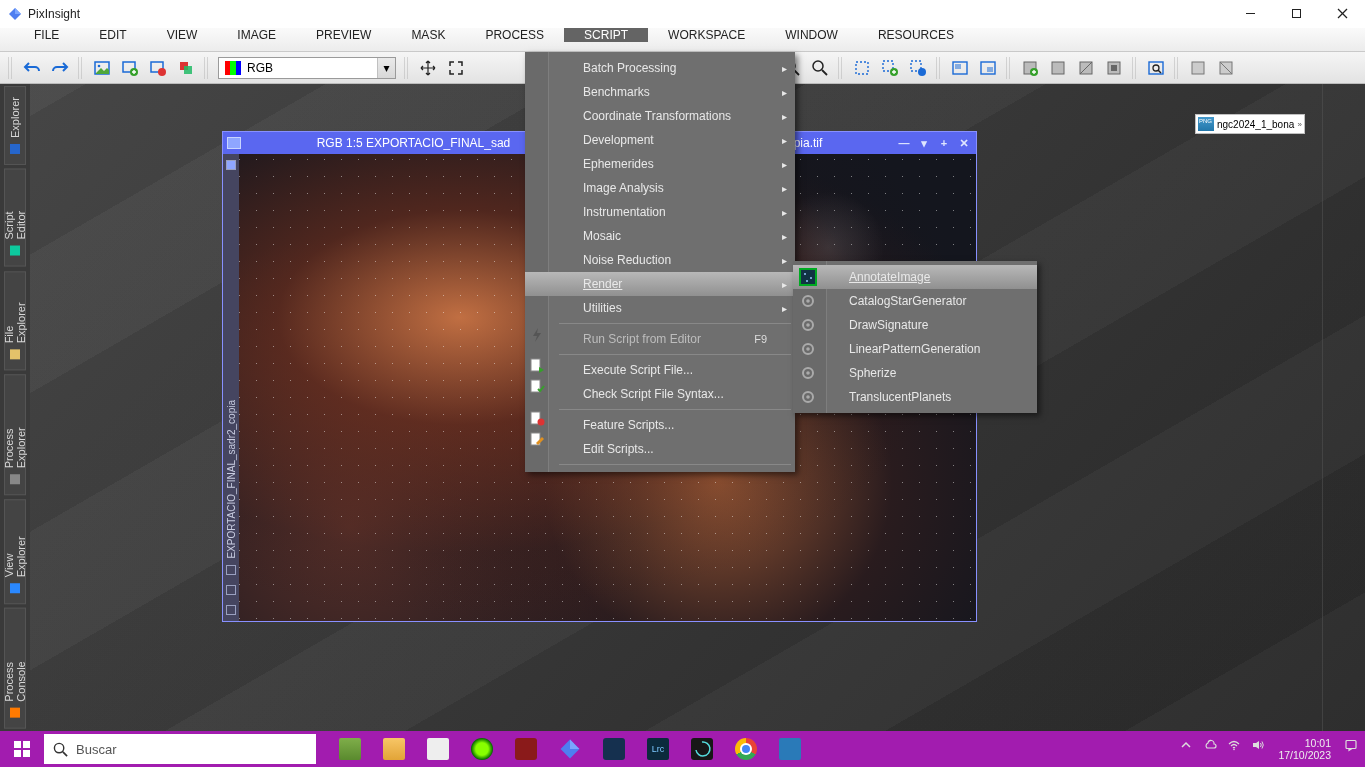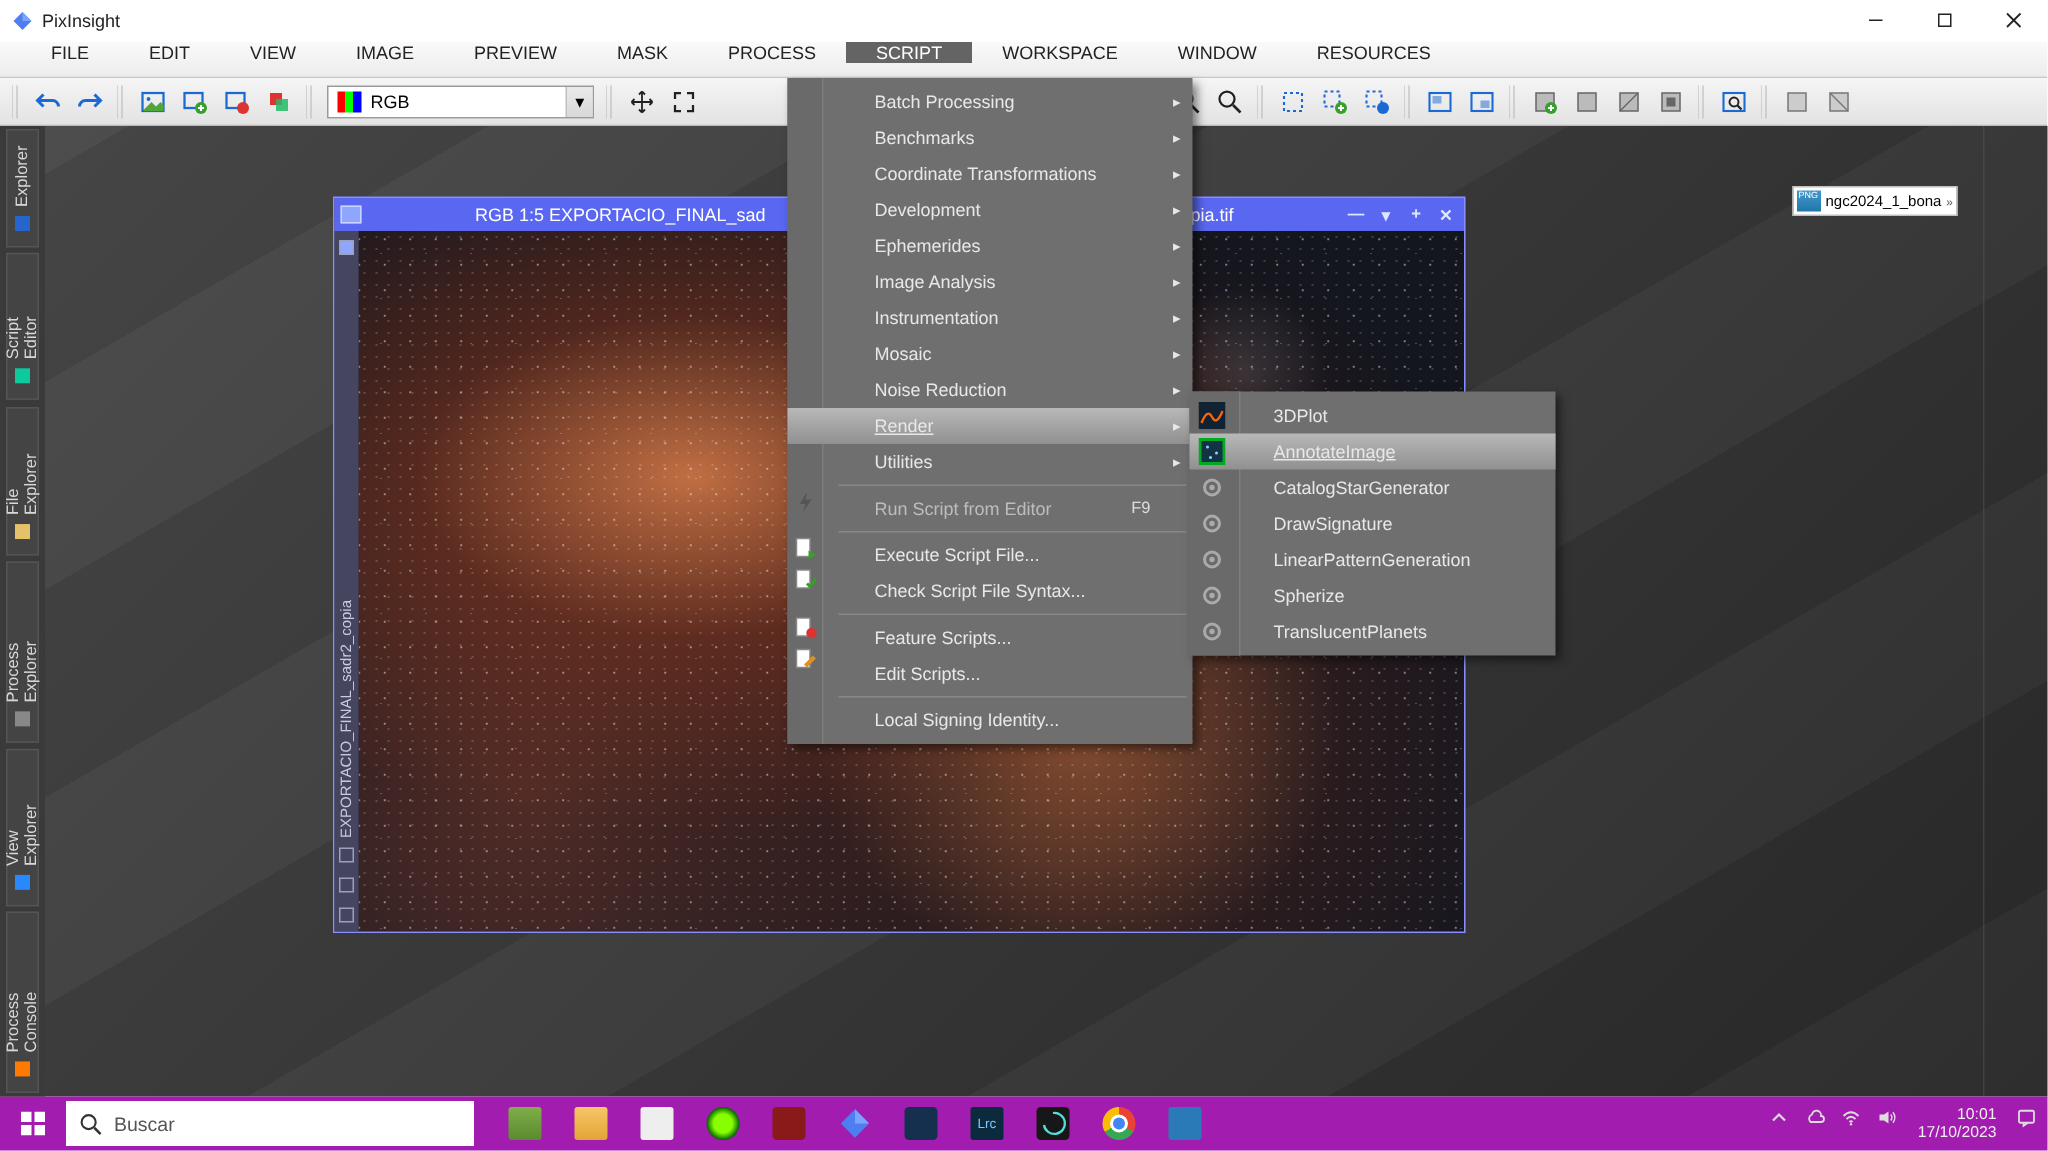--- a/index.html
+++ b/index.html
@@ -79,21 +79,21 @@
 .submenu2 .row { padding-left: 56px; }
 .submenu2 .ic2 { position:absolute; left:6px; width:18px; height:18px; }
 
 
 .submenu1 { left: 525px; top: 52px; width: 270px; padding: 0; }
 .submenu1 .body { margin-left: 30px; padding: 4px 0; }
 .submenu1 .iconstrip { left:0; }
 .submenu1 .iconstrip .pad { height: 240px; }
 
 
-.thumb { position: absolute; right: 60px; top: 40px; width: 110px; height: 20px; background: #fff; border: 1px solid #c0c0c0; display: flex; align-items: center; font-size: 10px; z-index: 5; padding: 0 2px; justify-content: center; }
+.thumb { position: absolute; right: 60px; top: 30px; width: 110px; height: 20px; background: #fff; border: 1px solid #c0c0c0; display: flex; align-items: center; font-size: 10px; z-index: 5; padding: 0 2px; justify-content: center; }
 .thumb .tico { width: 16px; height: 14px; background: linear-gradient(#49c,#27a); margin-right: 3px; position: relative; }
 .thumb .tico::after{content:"PNG"; position:absolute; font-size:6px; color:#fff; top:1px; left:1px;}
 .thumb .more { margin-left: auto; font-size:8px; color:#555; }
 
 
 .ws-right-line { position:absolute; right:42px; top:0; bottom:0; width:1px; background:#555; opacity:.5; z-index:2; }
 
 
 .taskbar { position: absolute; left: 0; right: 0; bottom: 0; height: 36px; background: #a21caf; display: flex; align-items: center; color: #fff; }
 .taskbar .start { width: 44px; height: 36px; display: flex; align-items: center; justify-content: center; }
@@ -466,35 +466,25 @@
           <span>Check Script File Syntax...</span>
         </div>
       <div class="sepline"></div>
       <div class="row">
           <span>Feature Scripts...</span>
         </div>
       <div class="row">
           <span>Edit Scripts...</span>
         </div>
       <div class="sepline"></div>
-      <div class="row">
-          <span>Local Signing Identity...</span>
-        </div>
     </div>
   </div>
 
   <div class="submenu submenu2" style="top:177px">
     <div class="iconstrip" style="width:34px;"></div>
-    <div class="row">
-      <span class="ic2"><svg viewBox="0 0 18 18">
-            <rect width="18" height="18" fill="#123"></rect>
-            <path d="M2 14 Q6 4 9 10 T16 6" stroke="#f60" fill="none" stroke-width="1.5"></path>
-          </svg></span>
-      <span>3DPlot</span>
-    </div>
     <div class="row hov">
       <span class="ic2"><svg viewBox="0 0 18 18">
             <rect width="18" height="18" fill="#0a2"></rect>
             <rect x="2" y="2" width="14" height="14" fill="#134"></rect>
             <circle cx="6" cy="6" r="1" fill="#9cf"></circle>
             <circle cx="12" cy="10" r="1" fill="#9cf"></circle>
             <circle cx="8" cy="13" r="1" fill="#9cf"></circle>
           </svg></span>
       <span>AnnotateImage</span>
     </div>

